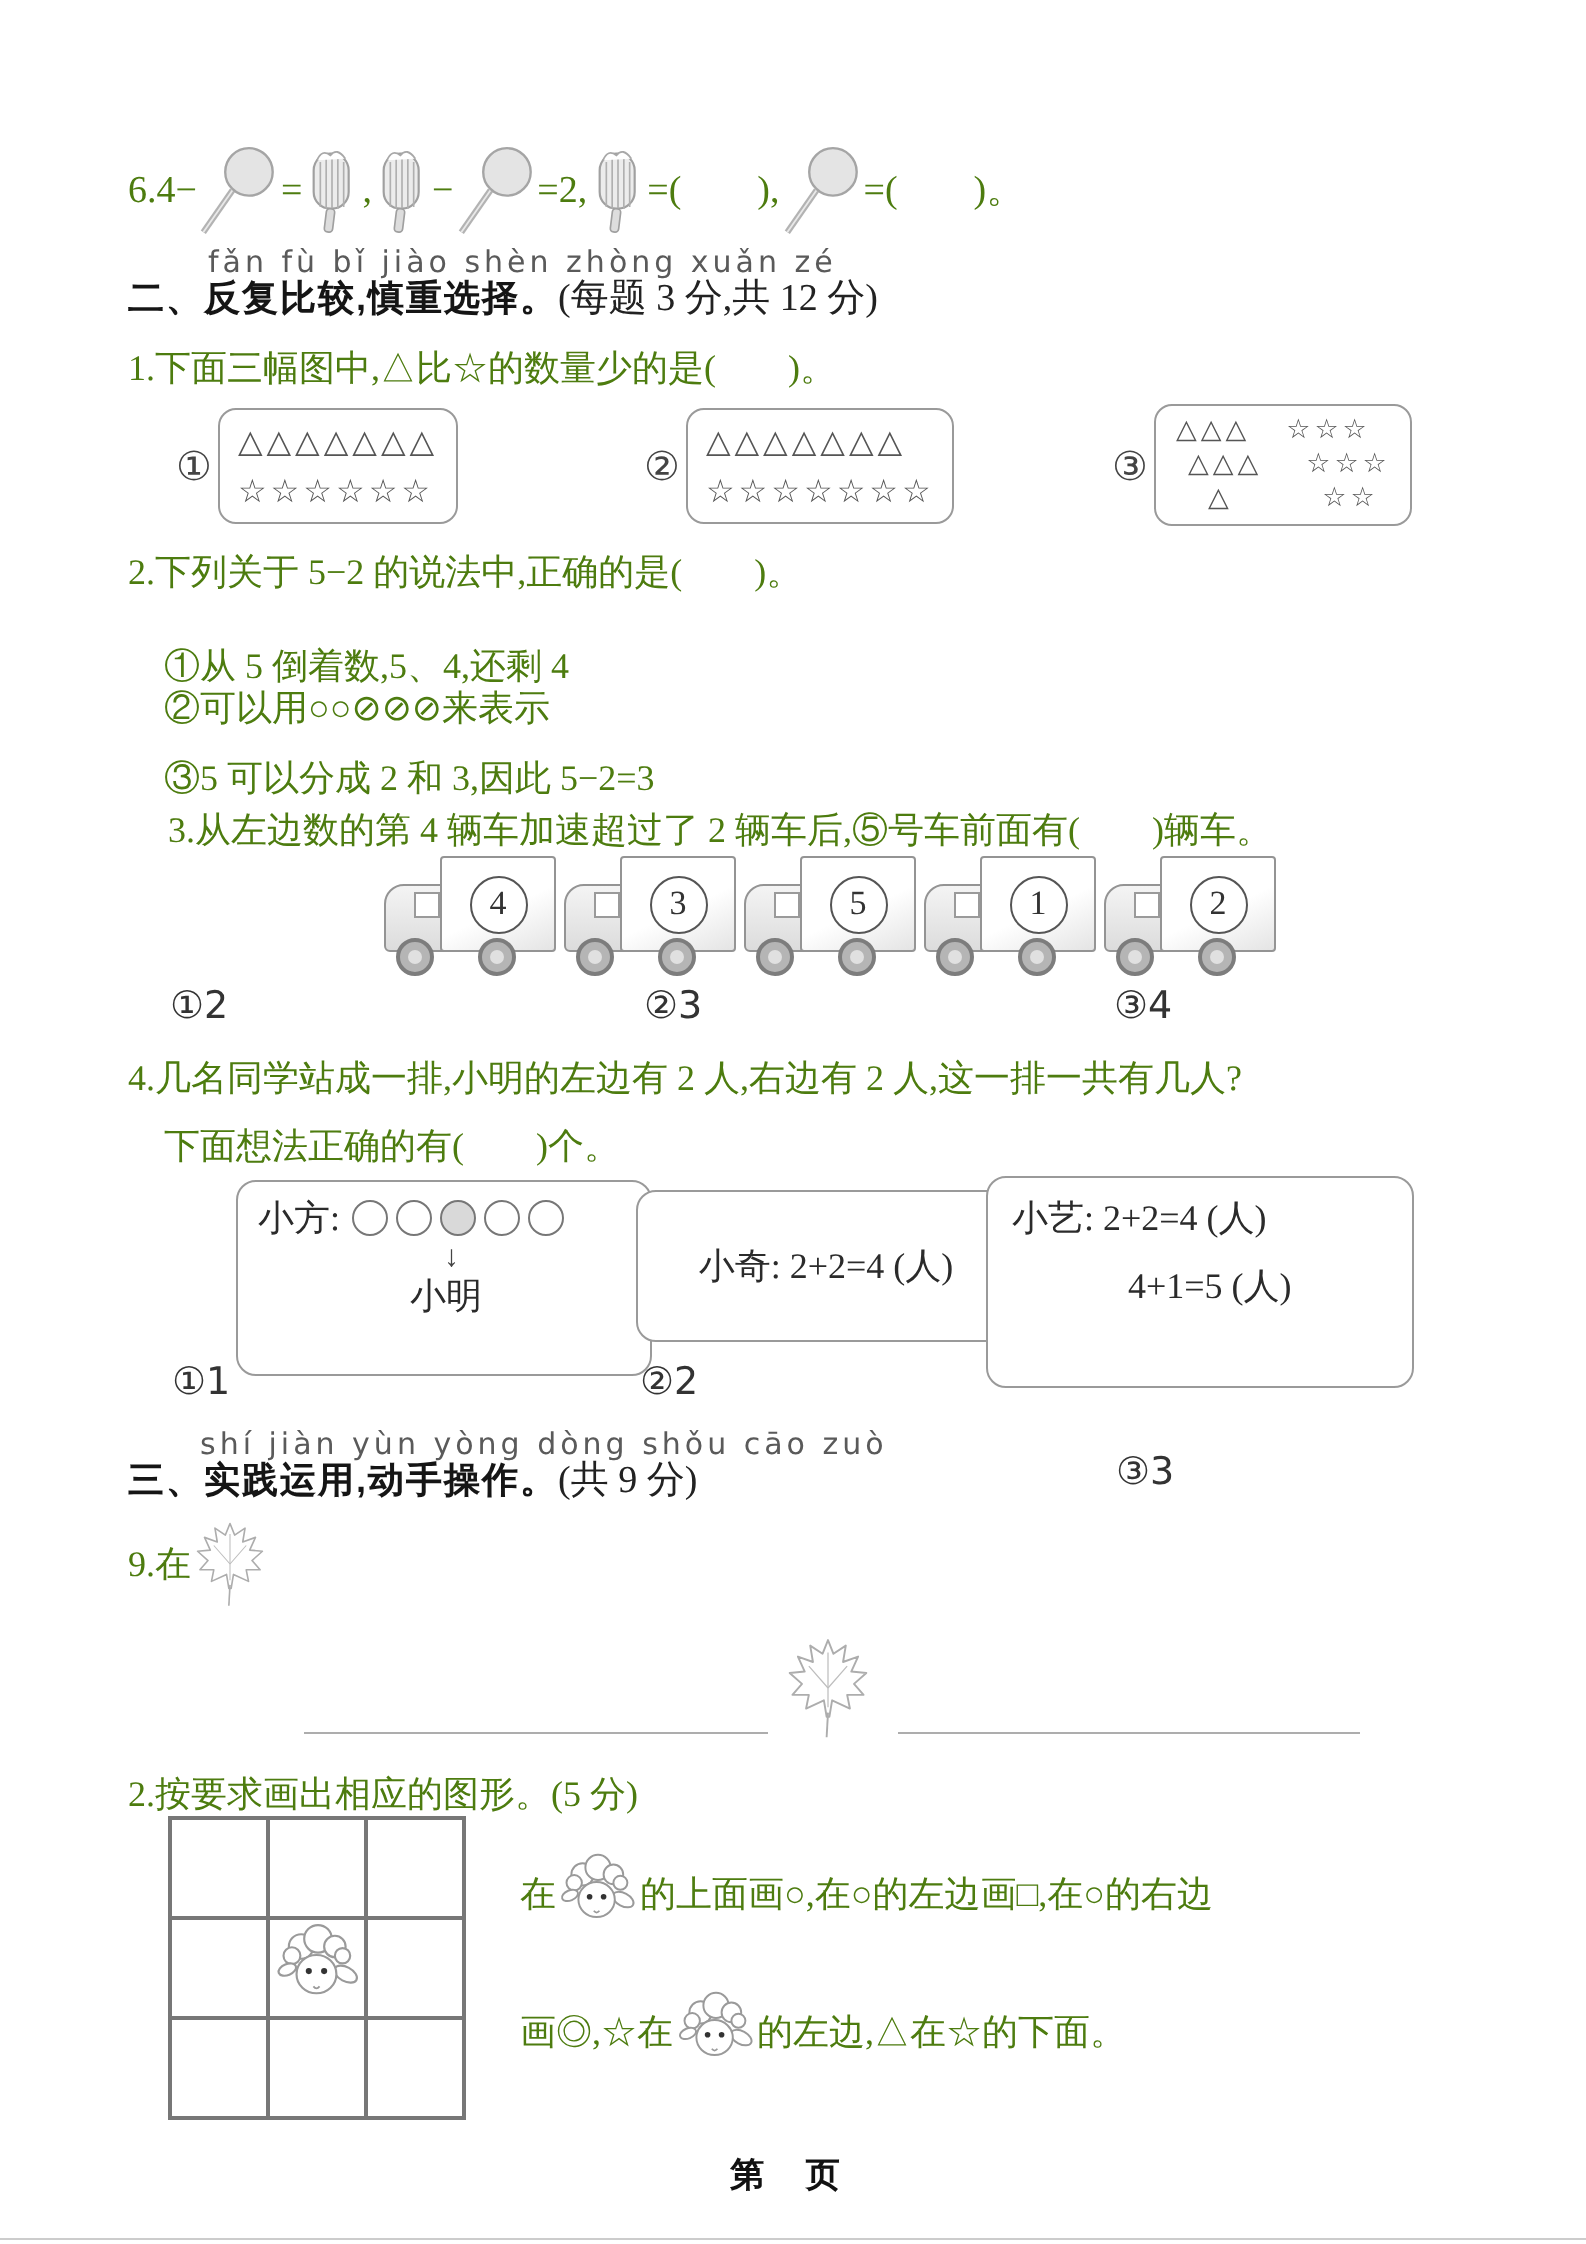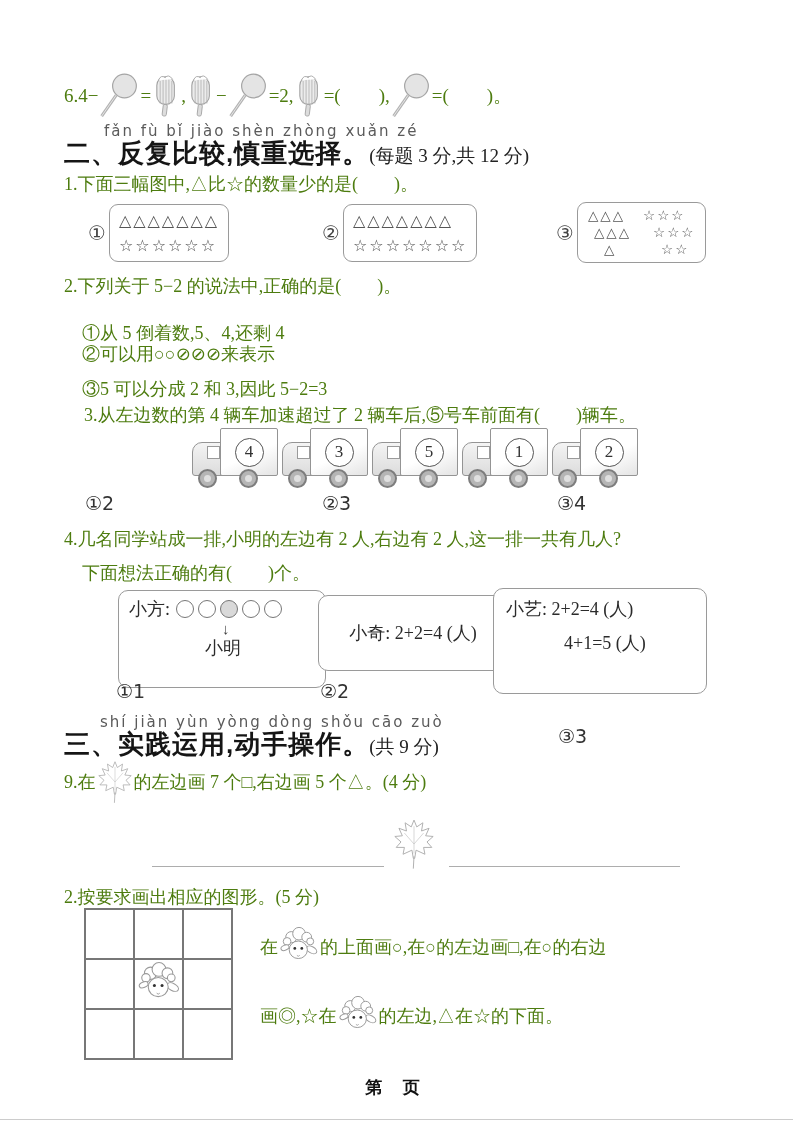--- a/index.html
+++ b/index.html
@@ -3,21 +3,21 @@
 <meta charset="utf-8">
 <style>
   html,body{margin:0;padding:0;}
   body{
     width:793px;height:1122px;background:#ffffff;position:relative;overflow:hidden;
     font-family:"Liberation Serif", serif;color:#2b2b2b;
   }
   .abs{position:absolute;white-space:nowrap;}
   .line{font-size:18px;line-height:26px;color:#4d7c0f;}
   .pinyin{font-size:15px;color:#5a5a5a;font-family:"DejaVu Sans", sans-serif;letter-spacing:2px;}
-  .sec-title{font-size:26px;font-weight:700;color:#151515;font-family:"Liberation Sans", sans-serif;letter-spacing:1px;}
+  .sec-title{font-size:18px;font-weight:700;color:#151515;font-family:"Liberation Sans", sans-serif;letter-spacing:1px;}
   .sec-score{font-size:19px;font-weight:400;color:#222;font-family:"Liberation Serif", serif;letter-spacing:0;}
   .flexrow{display:flex;align-items:center;}
   .icon{flex:0 0 auto;}
   
   .figgroup{display:flex;align-items:center;}
   .figlabel{font-size:20px;color:#444;margin-right:3px;font-family:"DejaVu Sans", sans-serif;}
   .figbox{border:1.4px solid #9a9a9a;border-radius:9px;background:#fff;padding:3px 9px;}
   .shape-row{font-size:16px;letter-spacing:2px;color:#555;font-family:"DejaVu Sans", sans-serif;line-height:25px;}
   .fig3box{display:flex;gap:12px;padding:4px 10px;}
   .fig3col div{font-size:13.5px;letter-spacing:2px;color:#555;font-family:"DejaVu Sans", sans-serif;line-height:17px;}
@@ -227,41 +227,40 @@
 
 <div class="ideabox flexrow" style="left:318px;top:595px;width:188px;height:74px;justify-content:center;">
   <span class="txt">小奇: 2+2=4 (人)</span>
 </div>
 
 <div class="ideabox" style="left:493px;top:588px;width:188px;height:88px;padding:8px 12px;">
   <div class="txt">小艺: 2+2=4 (人)</div>
   <div class="txt" style="margin-left:58px;margin-top:10px;">4+1=5 (人)</div>
 </div>
 
-<div class="abs optline" style="left:86px;top:680px;margin-left:30px;">①1</div>
+<div class="abs optline" style="left:86px;top:680px;">①1</div>
 <div class="abs optline" style="left:320px;top:680px;">②2</div>
 <div class="abs optline" style="left:558px;top:680px;margin-top:45px;">③3</div>
 
 <div class="abs pinyin" style="left:100px;top:713px;">shí  jiàn  yùn  yòng    dòng shǒu cāo  zuò</div>
 <div class="abs" style="left:64px;top:727px;">
   <span class="sec-title">三、实践运用,动手操作。</span><span class="sec-score">(共 9 分)</span>
 </div>
 
 <div class="abs flexrow" style="left:64px;top:758px;height:48px;">
   <span class="line">9.在</span>
   <svg class="icon" width="38" height="44" viewBox="0 0 64 76">
     <path d="M32 3 L36 13 L45 7 L43 19 L54 15 L49 26 L60 27 L51 35 L58 43 L46 43 L48 53 L35 47 L33 59 L31 59 L29 47 L16 53 L18 43 L6 43 L13 35 L4 27 L15 26 L10 15 L21 19 L19 7 L28 13 Z" fill="#ffffff" stroke="#adadad" stroke-width="1.4" stroke-linejoin="round"></path>
     <g stroke="#bdbdbd" stroke-width="0.9">
       <line x1="32" y1="12" x2="32" y2="52"></line>
         <line x1="18" y1="22" x2="32" y2="38"></line>
         <line x1="46" y1="22" x2="32" y2="38"></line>
     </g>
     <line x1="32" y1="56" x2="31" y2="74" stroke="#adadad" stroke-width="1.4"></line>
   </svg>
-  <span class="line">的左边画 7 个□,右边画 5 个△。(4 分)</span>
 </div>
 
 <svg class="abs" style="left:392px;top:818px;" width="44" height="52" viewBox="0 0 64 76">
   <path d="M32 3 L36 13 L45 7 L43 19 L54 15 L49 26 L60 27 L51 35 L58 43 L46 43 L48 53 L35 47 L33 59 L31 59 L29 47 L16 53 L18 43 L6 43 L13 35 L4 27 L15 26 L10 15 L21 19 L19 7 L28 13 Z" fill="#ffffff" stroke="#adadad" stroke-width="1.4" stroke-linejoin="round"></path>
   <g stroke="#bdbdbd" stroke-width="0.9">
     <line x1="32" y1="12" x2="32" y2="52"></line>
       <line x1="18" y1="22" x2="32" y2="38"></line>
       <line x1="46" y1="22" x2="32" y2="38"></line>
   </g>
   <line x1="32" y1="56" x2="31" y2="74" stroke="#adadad" stroke-width="1.4"></line>

